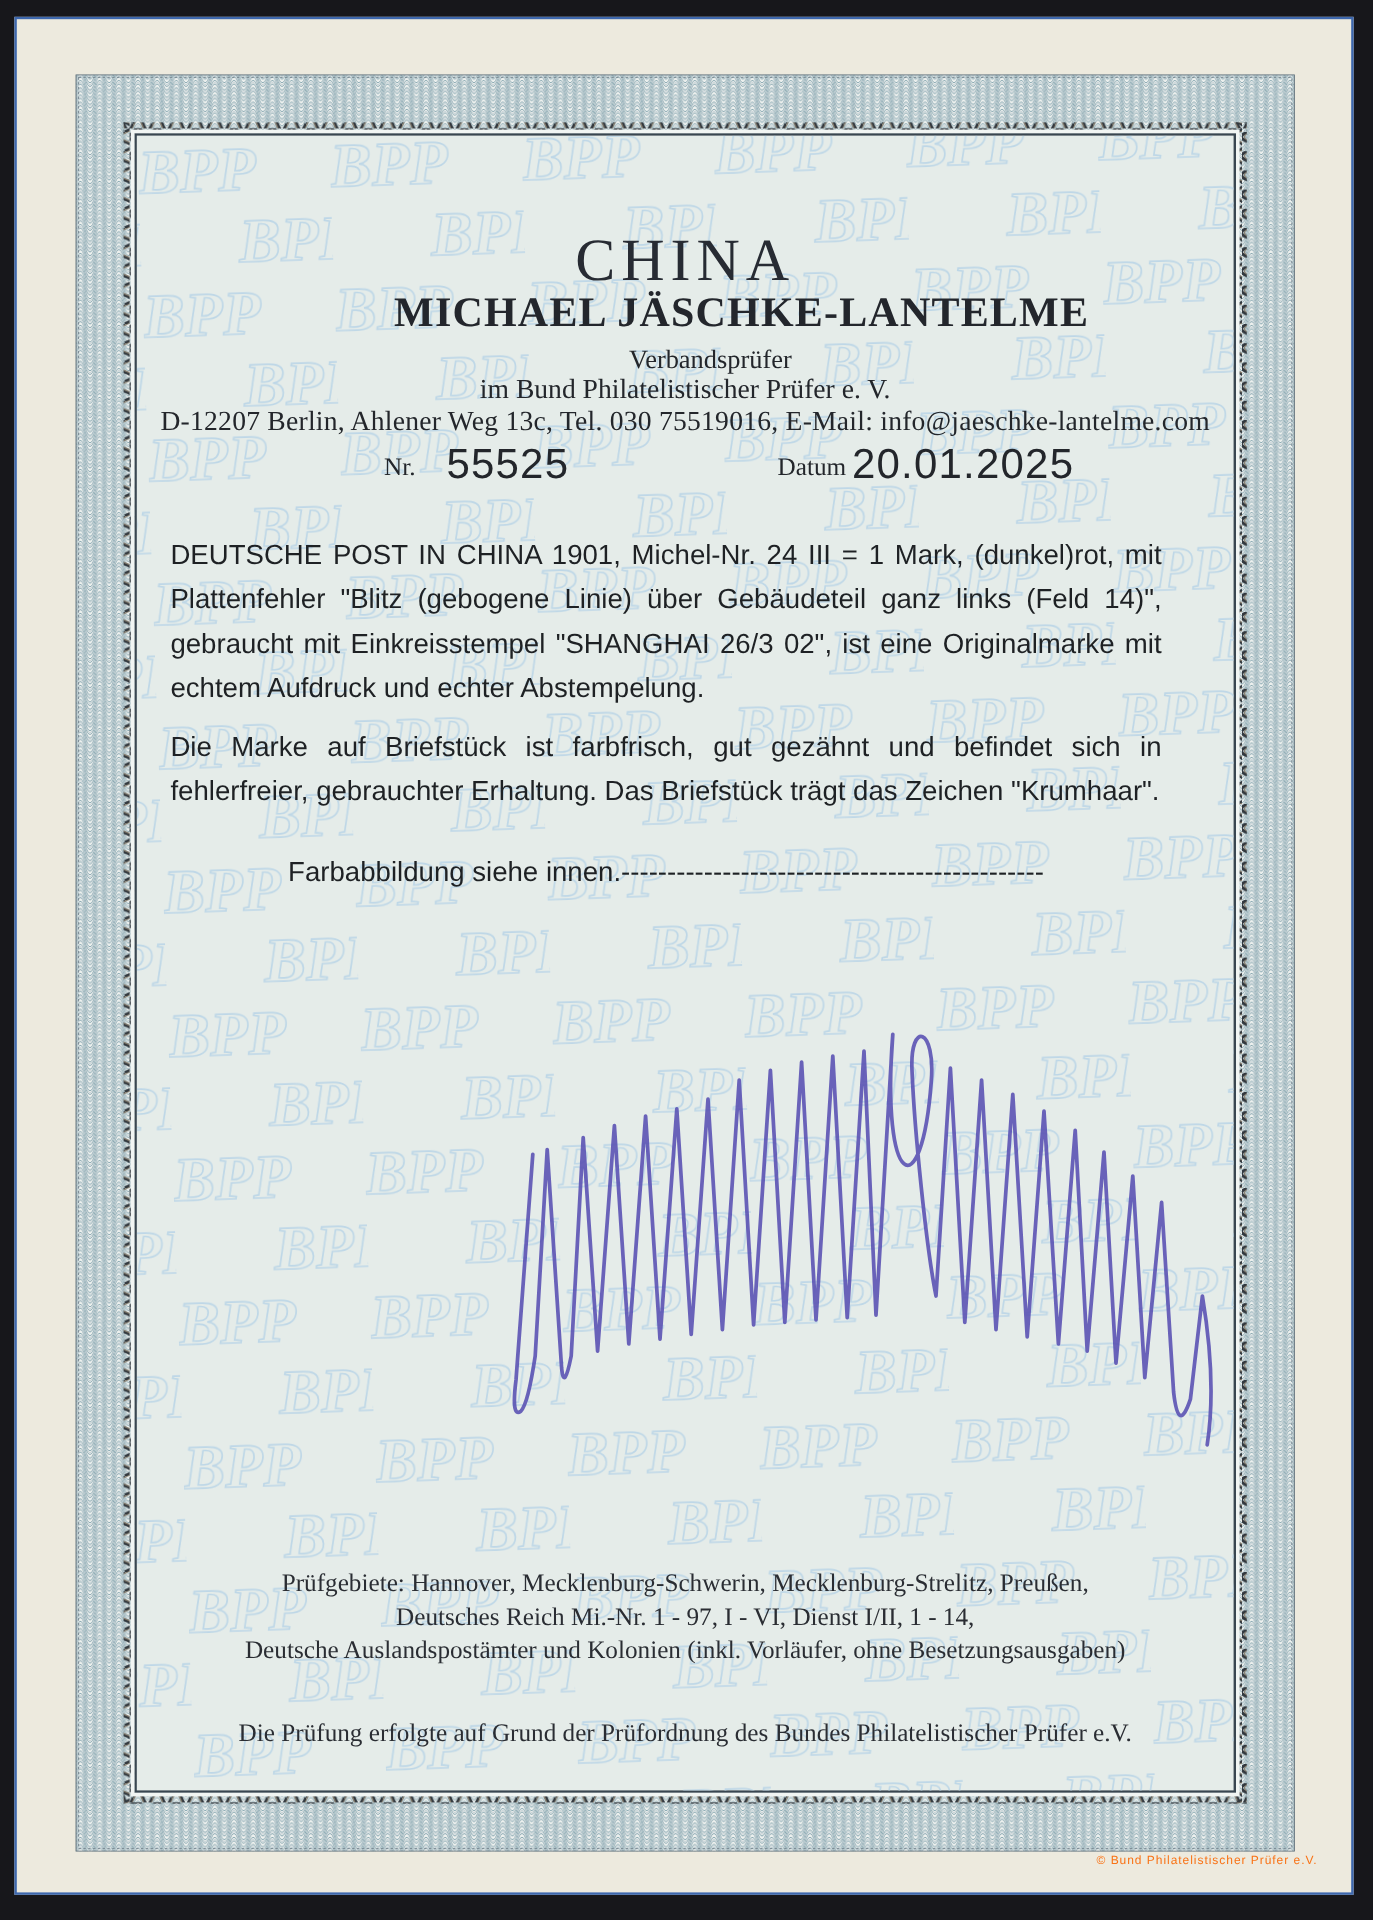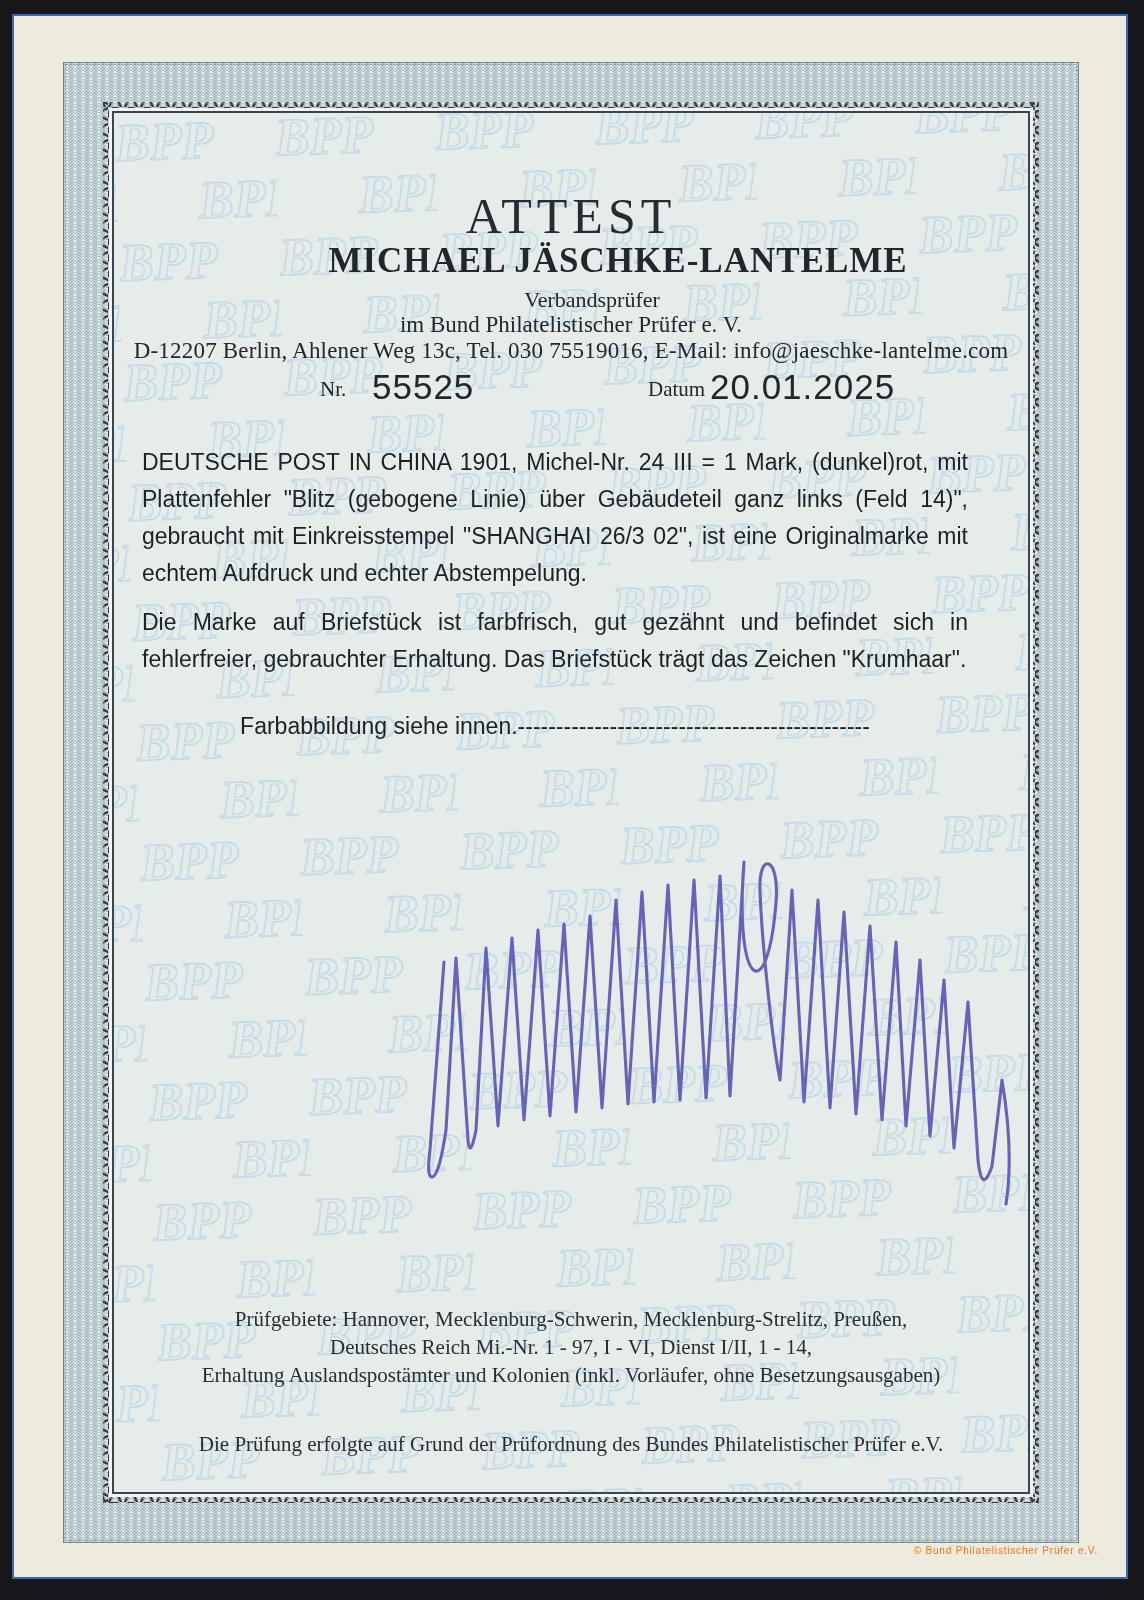--- a/index.html
+++ b/index.html
@@ -96,21 +96,21 @@
       <defs>
         <pattern id="wm" width="160" height="120" patternUnits="userSpaceOnUse" patternTransform="rotate(-2)">
           <text x="0" y="48" font-family="Liberation Serif, serif" font-style="italic" font-weight="bold" font-size="52" fill="none" stroke="#b7d3e6" stroke-width="1.4" opacity="0.85">BPP</text>
           <text x="82" y="108" font-family="Liberation Serif, serif" font-style="italic" font-weight="bold" font-size="52" fill="none" stroke="#b7d3e6" stroke-width="1.4" opacity="0.85">BPP</text>
         </pattern>
       </defs>
       <rect x="0" y="0" width="918" height="1383" fill="url(#wm)"></rect>
     </svg>
 
     <div class="content">
-      <div class="heading">ATTEST</div>
+      <div class="heading">CHINA</div>
       <div class="examiner">MICHAEL JÄSCHKE-LANTELME</div>
       <div class="title-line">Verbandsprüfer</div>
       <div class="assoc-line">im Bund Philatelistischer Prüfer e. V.</div>
       <div class="addr-line">D-12207 Berlin, Ahlener Weg 13c, Tel. 030 75519016, E-Mail: info@jaeschke-lantelme.com</div>
 
       <div class="nr-row">
         <span class="nr-label">Nr.</span>
         <span class="nr-value">55525</span>
         <span class="dt-label">Datum</span>
         <span class="dt-value">20.01.2025</span>
@@ -129,20 +129,20 @@
                  L294 50 L306 268 L320 46 L330 266 L344 32
                  C334 160 368 178 376 72 C380 26 358 20 360 62 C362 112 372 210 380 250
                  L392 60 L404 272 L418 70 L430 278 L444 82 L456 284 L470 96 L482 290
                  L496 112 L506 296 L520 130 L530 306 L544 150 L554 318
                  L568 172 L578 330 Q582 366 592 336 L602 250 Q614 322 606 374" fill="none" stroke="#584fb2" stroke-width="3.1" stroke-opacity="0.88" stroke-linejoin="round" stroke-linecap="round"></path>
       </svg>
 
       <div class="pruefgebiete">
         <div>Prüfgebiete: Hannover, Mecklenburg-Schwerin, Mecklenburg-Strelitz, Preußen,</div>
         <div>Deutsches Reich Mi.-Nr. 1 - 97, I - VI, Dienst I/II, 1 - 14,</div>
-        <div>Erhaltung Auslandspostämter und Kolonien (inkl. Vorläufer, ohne Besetzungsausgaben)</div>
+        <div>Deutsche Auslandspostämter und Kolonien (inkl. Vorläufer, ohne Besetzungsausgaben)</div>
       </div>
       <div class="pruefordnung">Die Prüfung erfolgte auf Grund der Prüfordnung des Bundes Philatelistischer Prüfer e.V.</div>
     </div>
   </div>
 
   <div class="copyright">© Bund Philatelistischer Prüfer e.V.</div>
 </div>
 
 </body></html>

